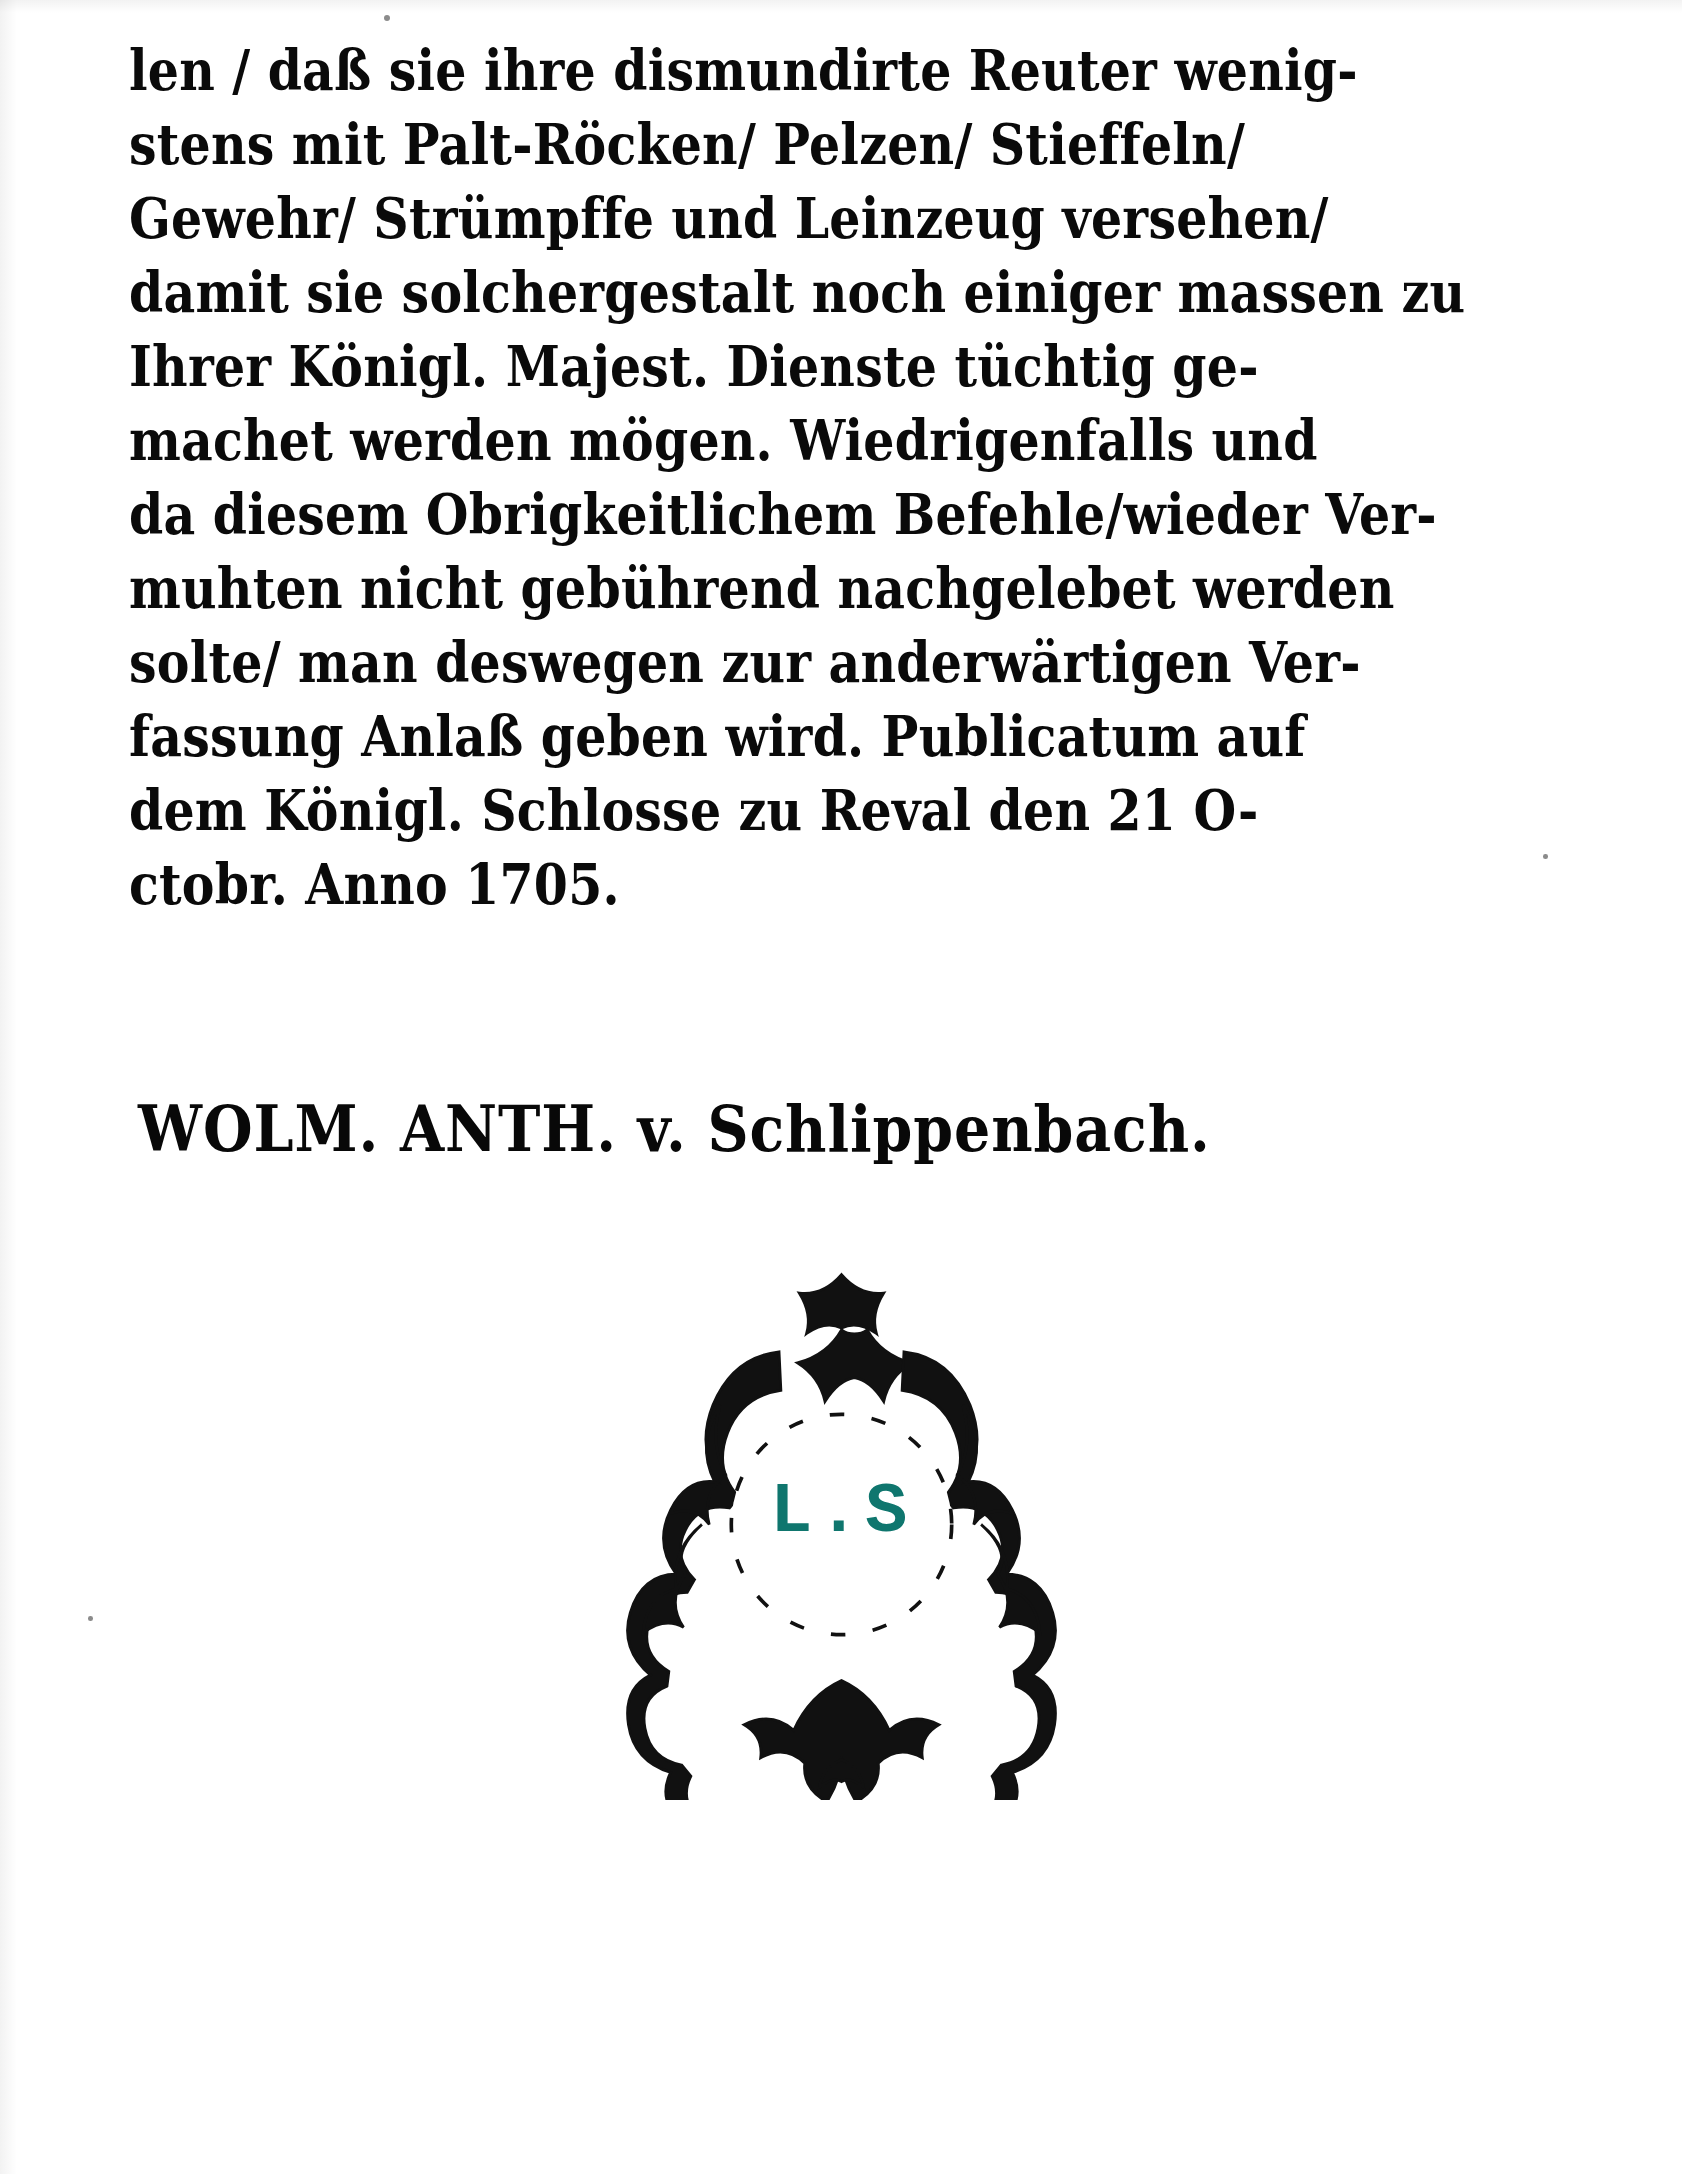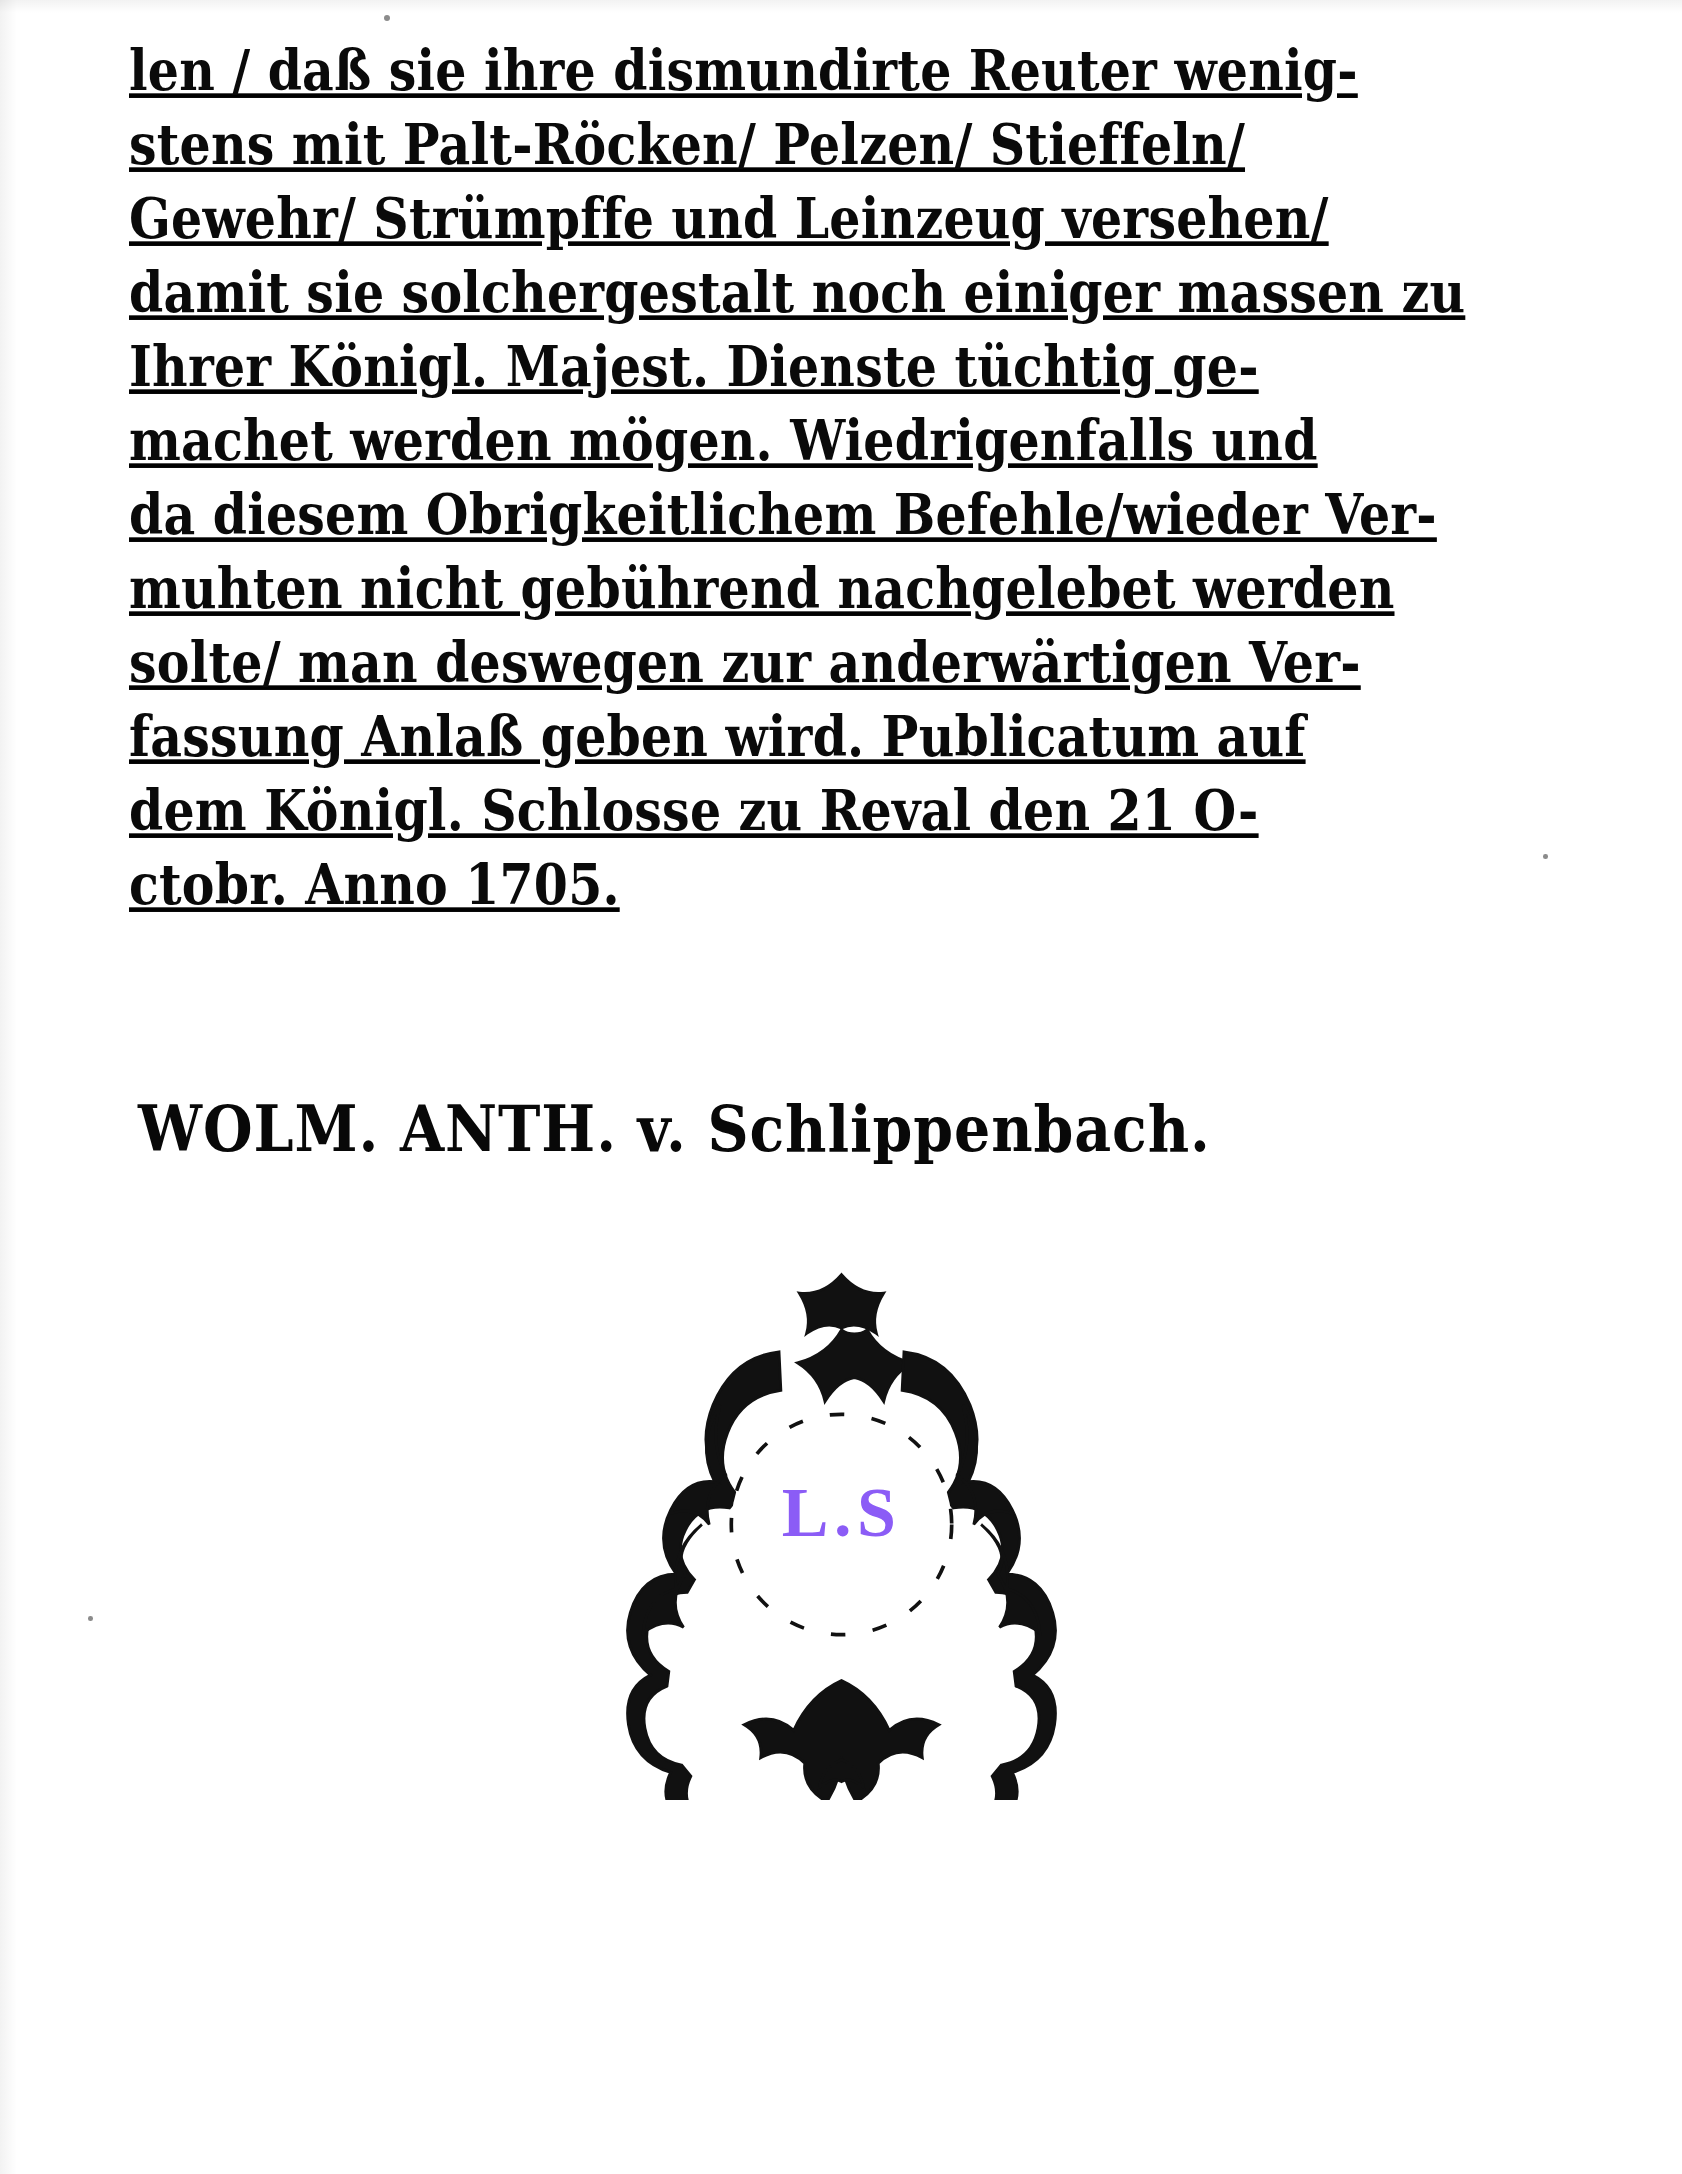--- a/index.html
+++ b/index.html
@@ -42,21 +42,20 @@
     background: #2b2b2b;
     border-radius: 50%;
     opacity: .55;
   }
 
   .body-text {
     position: absolute;
     left: 129px;
     top: 33px;
     width: 1359px;
-    text-decoration: underline;
   }
 
   .line {
     font-family: "DejaVu Serif", serif;
     font-weight: 700;
     font-size: 49px;
     line-height: 64px;
     letter-spacing: 0.2px;
     white-space: nowrap;
     color: #0a0a0a;
@@ -89,25 +88,25 @@
     height: 551px;
   }
   .seal svg { display: block; width: 100%; height: 100%; }
 
   .seal-letters {
     position: absolute;
     left: 0;
     right: 0;
     top: 224px;
     text-align: center;
-    font-family: Liberation Serif, serif;
+    font-family: Liberation Mono, monospace;
     font-weight: 700;
     font-size: 70px;
     letter-spacing: 5.5px;
-    color: #8b5cf6;
+    color: #0f766e;
   }
 </style>
 </head>
 <body>
 
 <div class="page">
 
   <div class="scan-edge-left"></div>
   <div class="scan-edge-top"></div>
 

